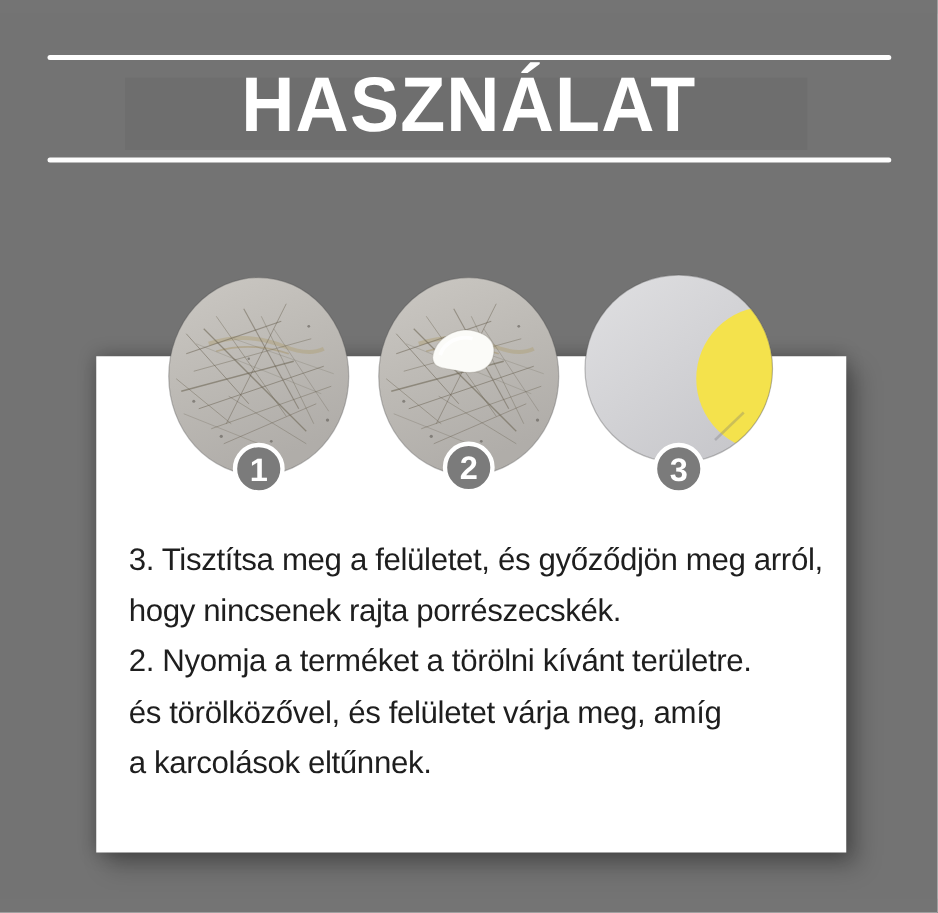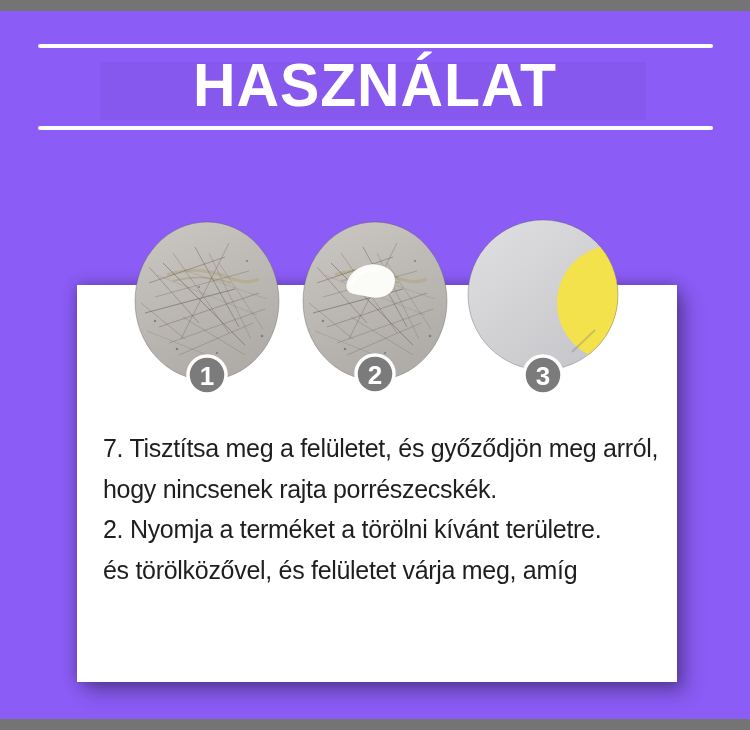--- a/index.html
+++ b/index.html
@@ -2,21 +2,21 @@
 <html><head>
 <meta charset="utf-8">
 <style>
   html, body { margin: 0; padding: 0; }
   body { font-family: "Liberation Sans", sans-serif; }
 
   .canvas {
     position: relative;
     width: 750px;
     height: 730px;
-    background: #8b5cf6;
+    background: #737373;
     overflow: hidden;
   }
 
   .edge-strip {
     position: absolute;
     left: 0;
     width: 750px;
     height: 11px;
     background: #747474;
   }
@@ -202,19 +202,20 @@
       <circle cx="255" cy="164" r="19" fill="#7b7b7b" stroke="#ffffff" stroke-width="3.5"></circle>
       <text class="badge-number" x="255" y="173.5" text-anchor="middle">2</text>
     </g>
     <g>
       <circle cx="423" cy="165" r="19" fill="#7b7b7b" stroke="#ffffff" stroke-width="3.5"></circle>
       <text class="badge-number" x="423" y="174.5" text-anchor="middle">3</text>
     </g>
   </svg>
 
   <div class="instructions">
-    <div class="instruction-line">7. Tisztítsa meg a felületet, és győződjön meg arról,</div>
+    <div class="instruction-line">3. Tisztítsa meg a felületet, és győződjön meg arról,</div>
     <div class="instruction-line">hogy nincsenek rajta porrészecskék.</div>
     <div class="instruction-line">2. Nyomja a terméket a törölni kívánt területre.</div>
     <div class="instruction-line">és törölközővel, és felületet várja meg, amíg</div>
+    <div class="instruction-line">a karcolások eltűnnek.</div>
   </div>
 
 </div>
 
 </body></html>

